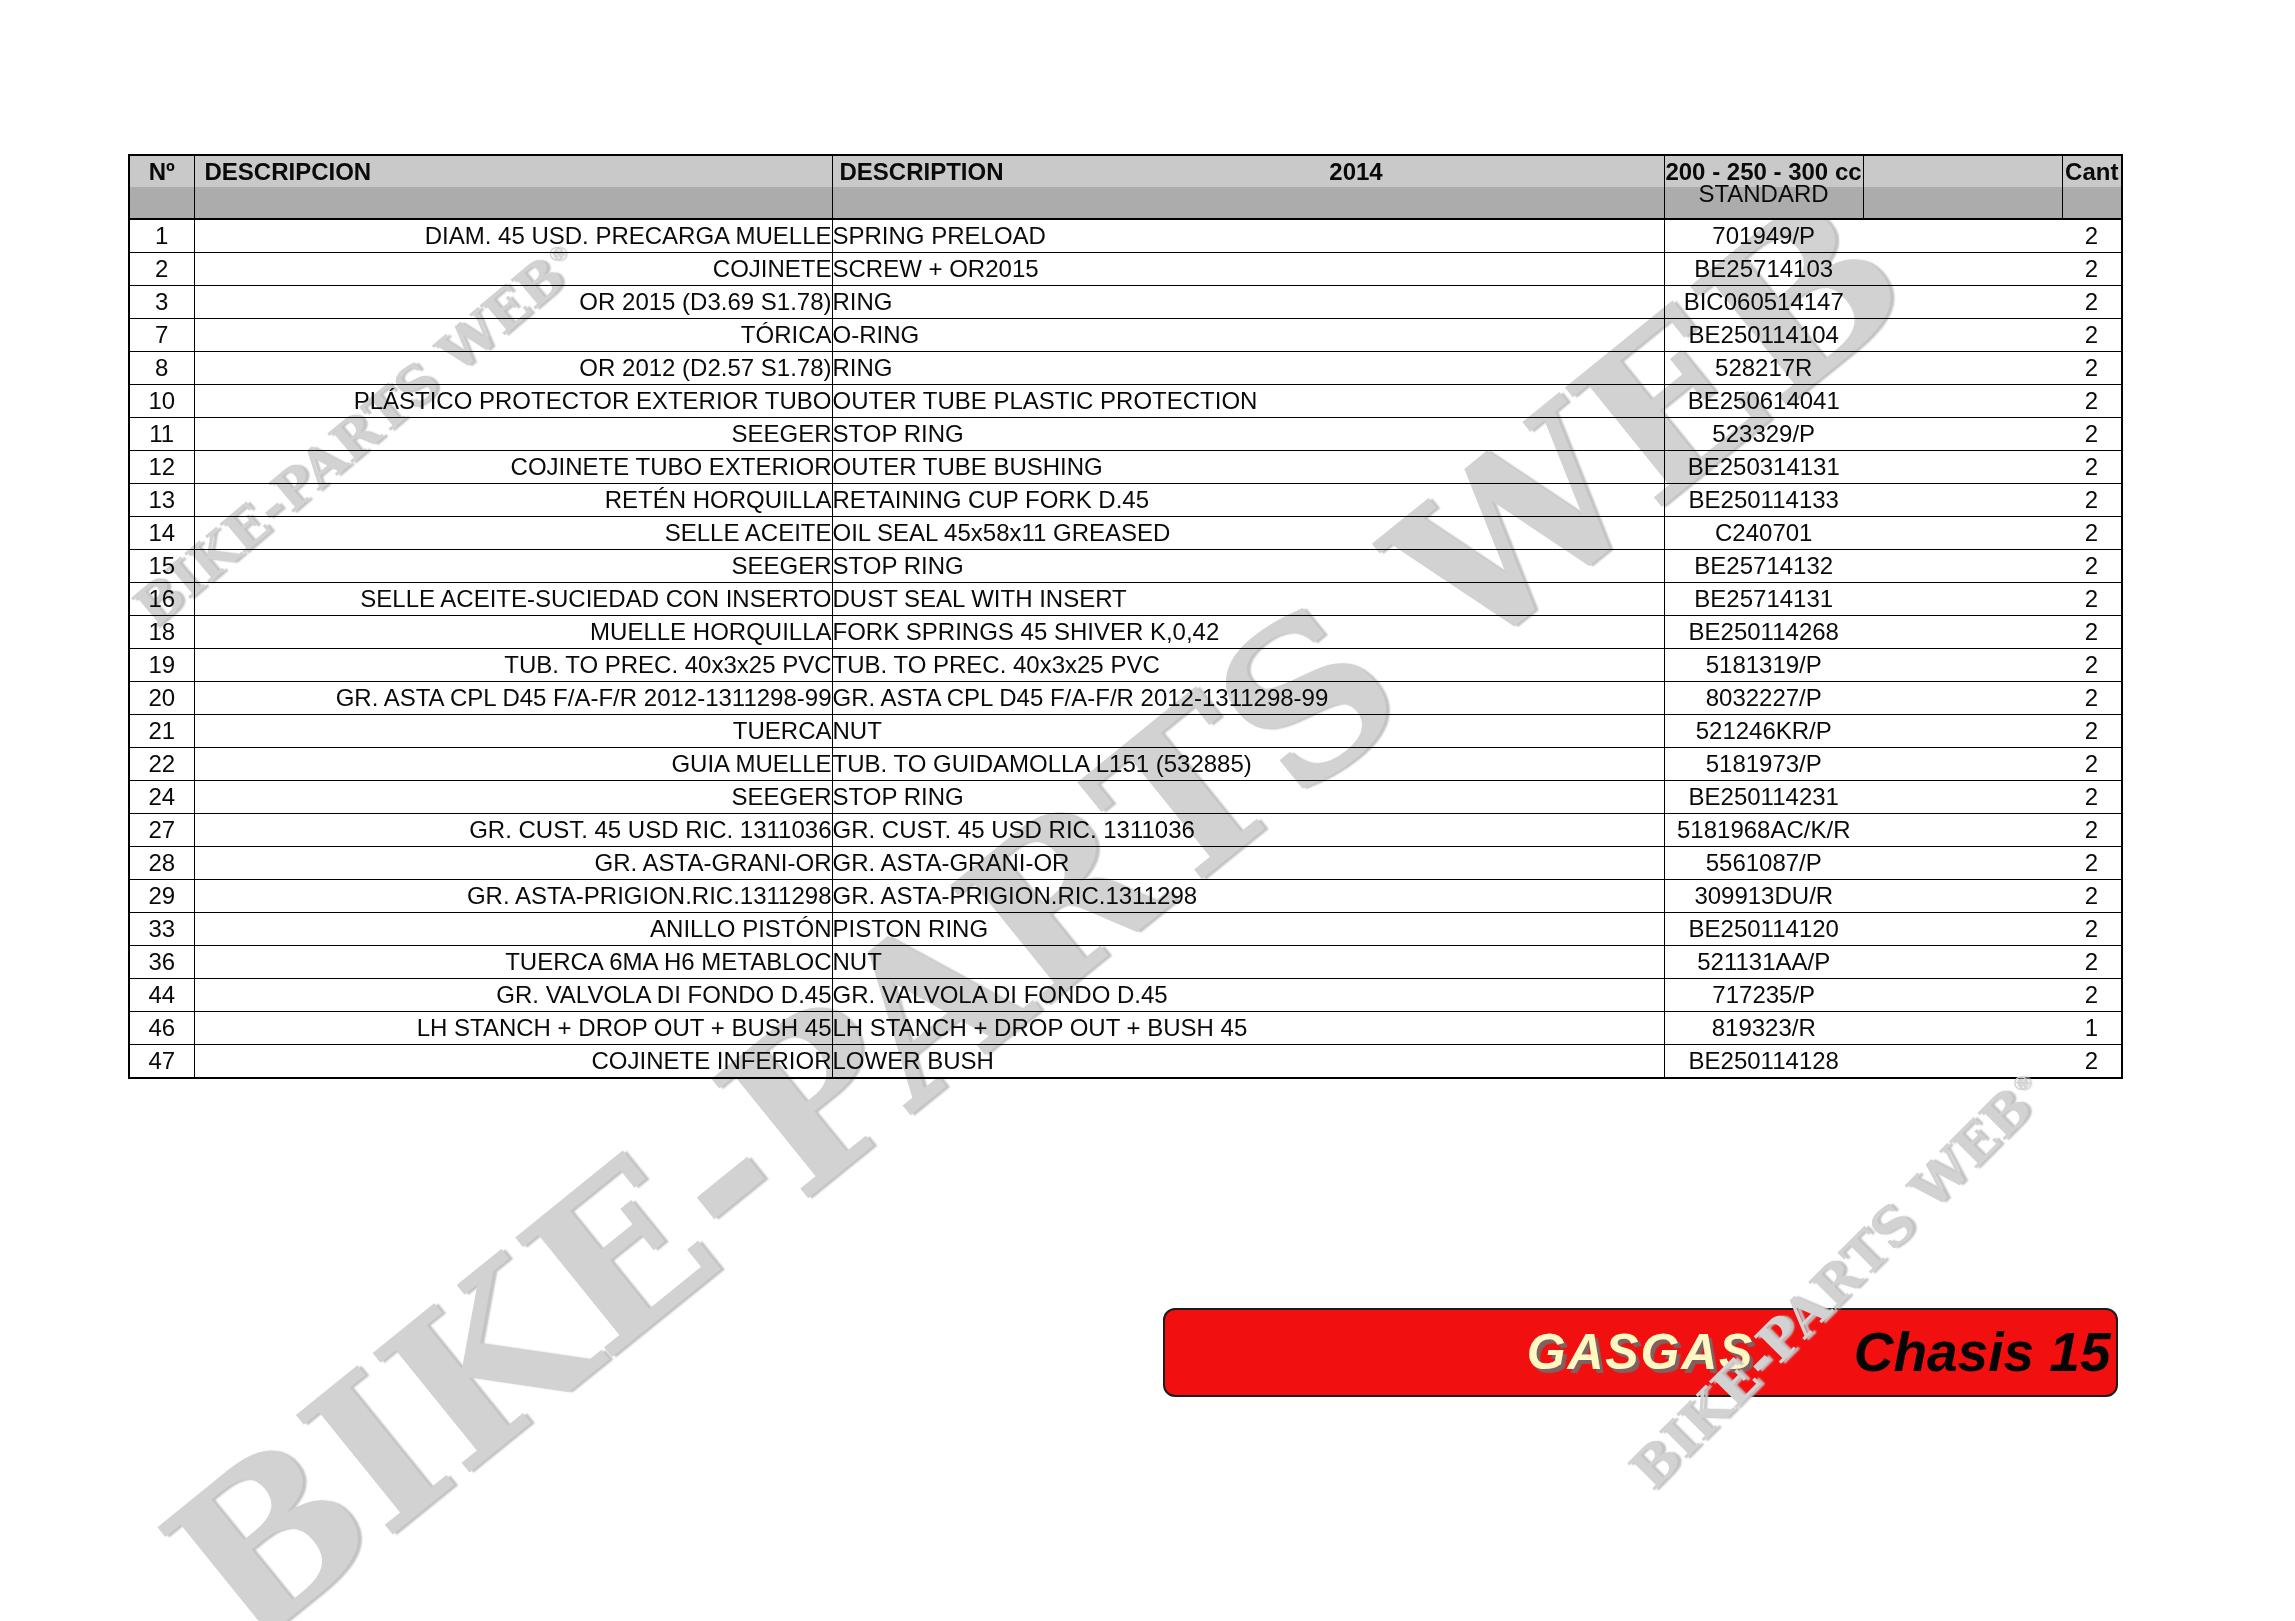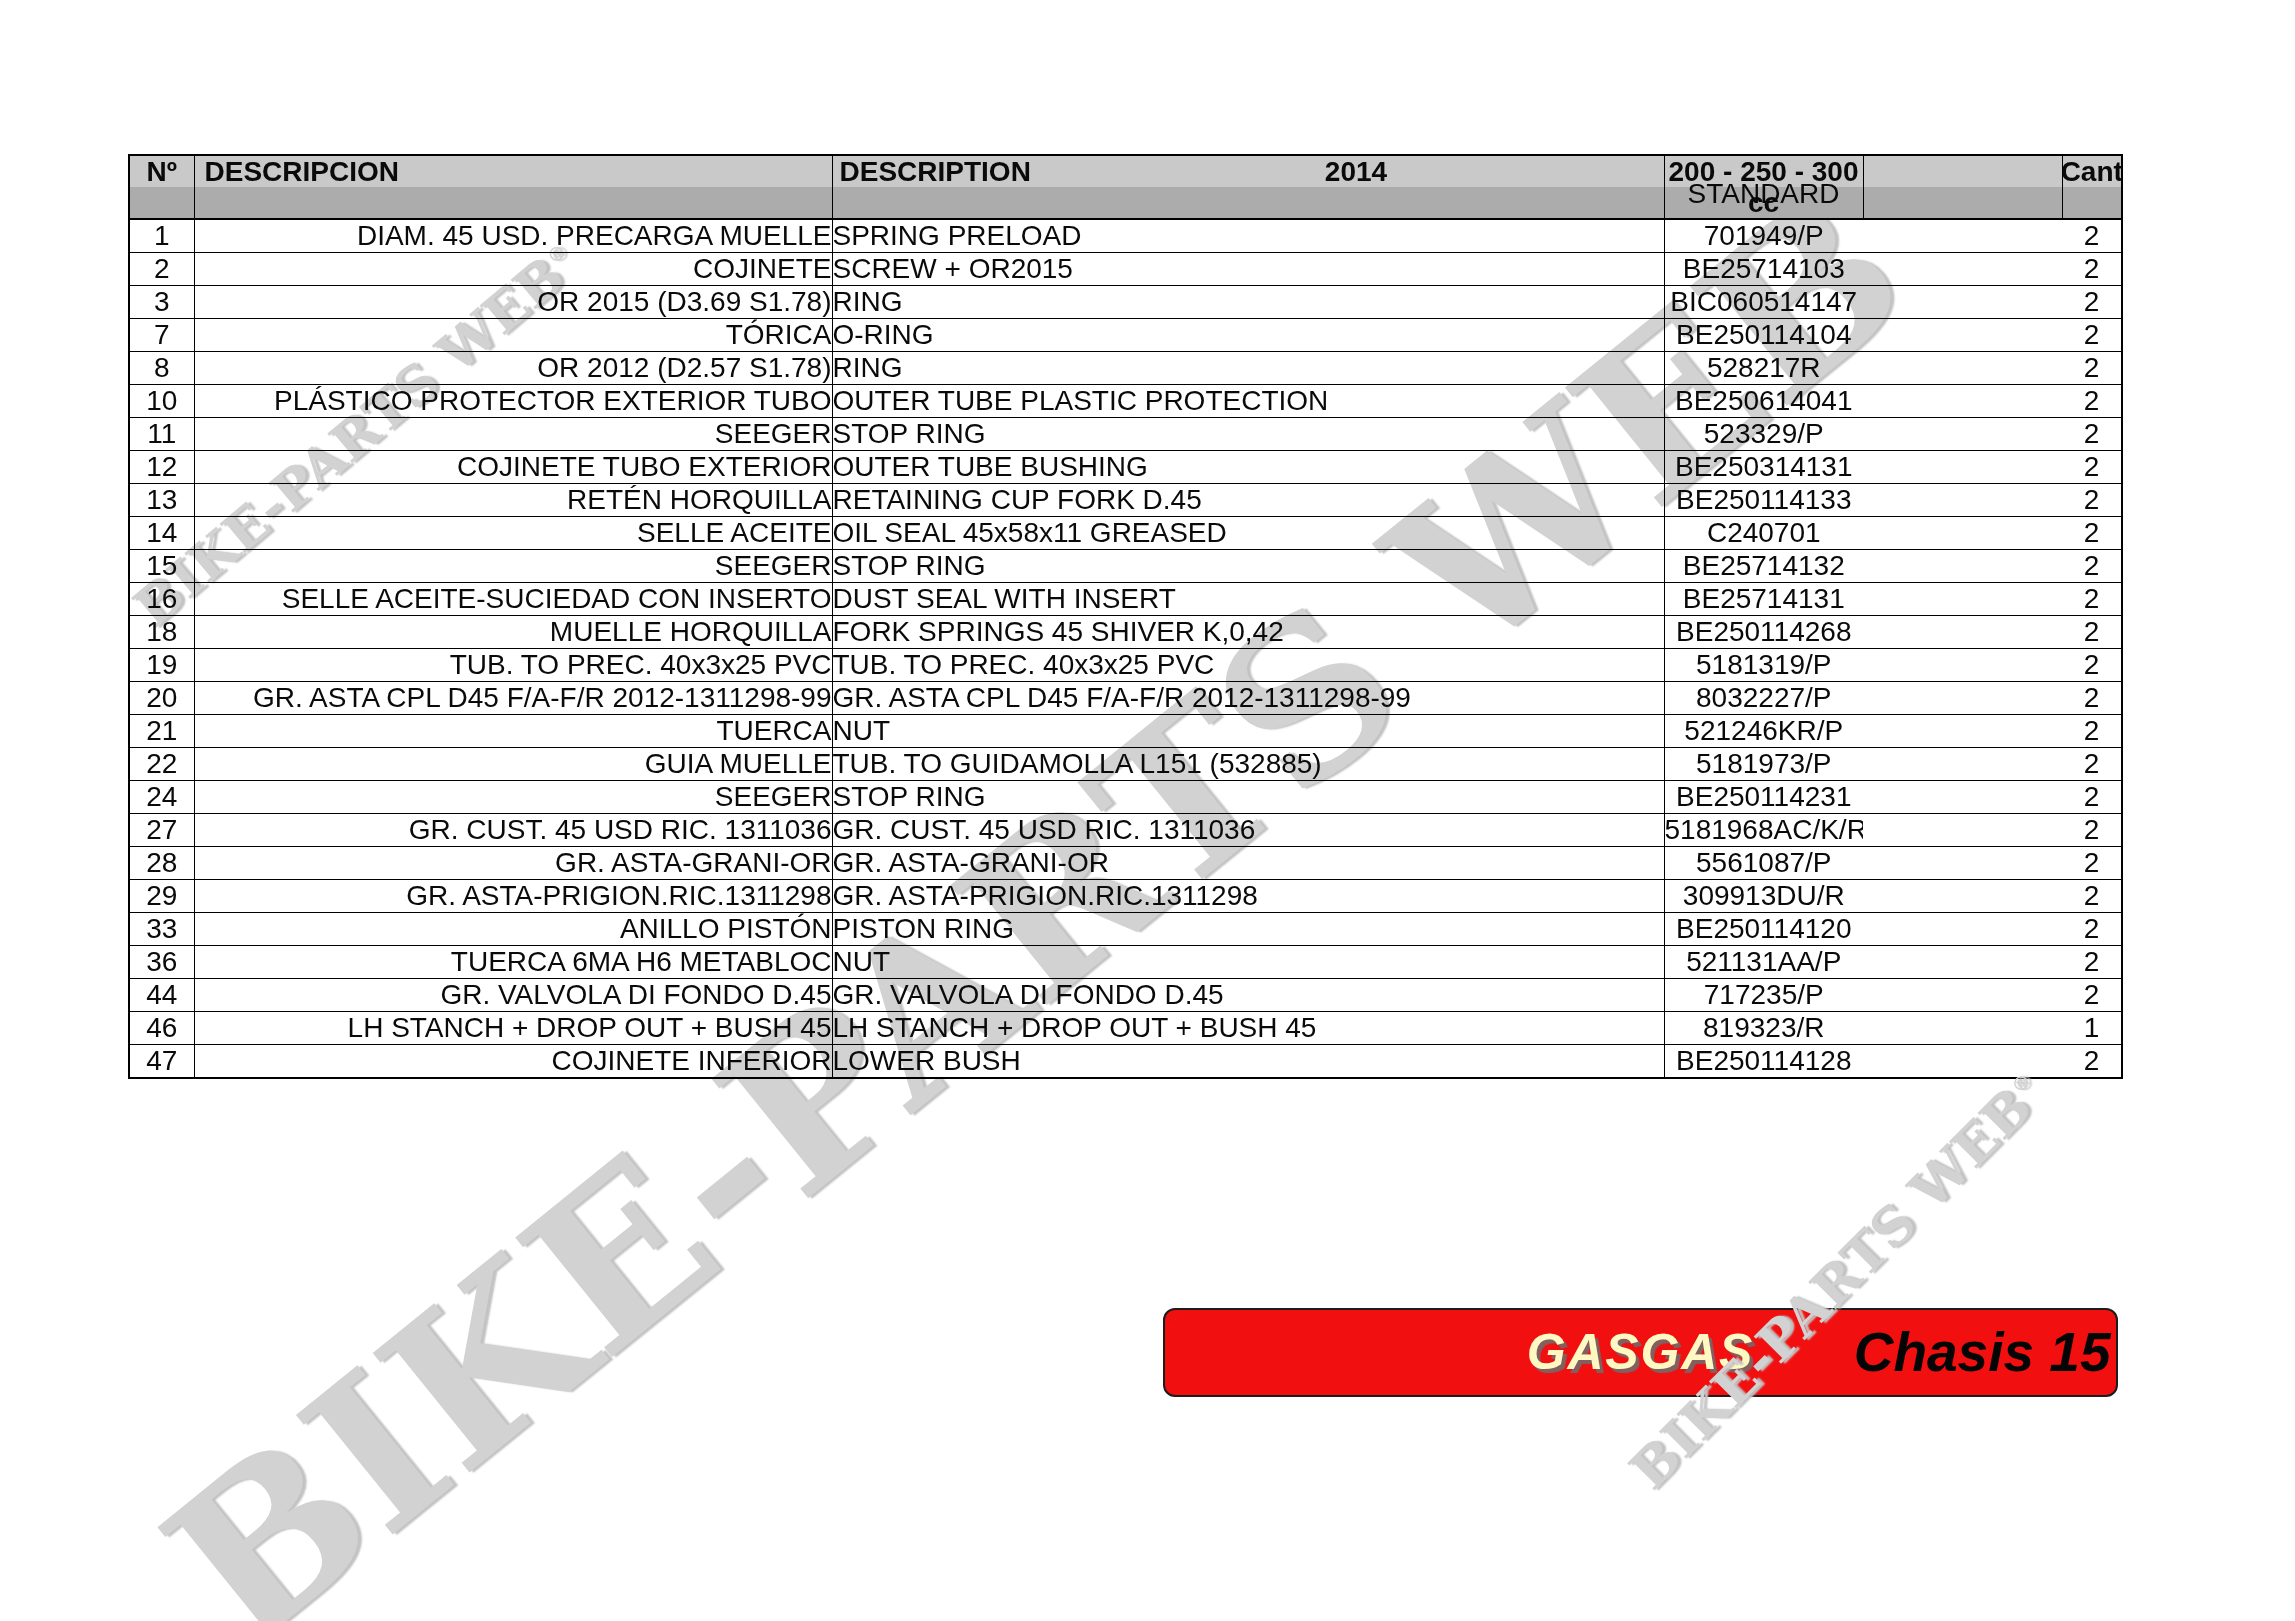--- a/index.html
+++ b/index.html
@@ -44,21 +44,21 @@
   
   #parts-table {
     position:absolute;
     left:128px; top:154px;
     width:1994px;
     border-collapse:collapse;
     table-layout:fixed;
     z-index:2;
     background:transparent;
     border:2.8px solid var(--table-border,#000);
-    font-size:28px;
+    font-size:24px;
     color:#0a0a0a;
   }
   #parts-table th, #parts-table td { padding:0; overflow:hidden; }
 
   
   tr.hdr th {
     height:62px;
     background:linear-gradient(to bottom, var(--header-light,#c9c9c9) 0 50%, var(--header-dark,#acacac) 50% 100%);
     border:1.8px solid var(--table-border,#000);
     border-bottom:2.8px solid var(--table-border,#000);

